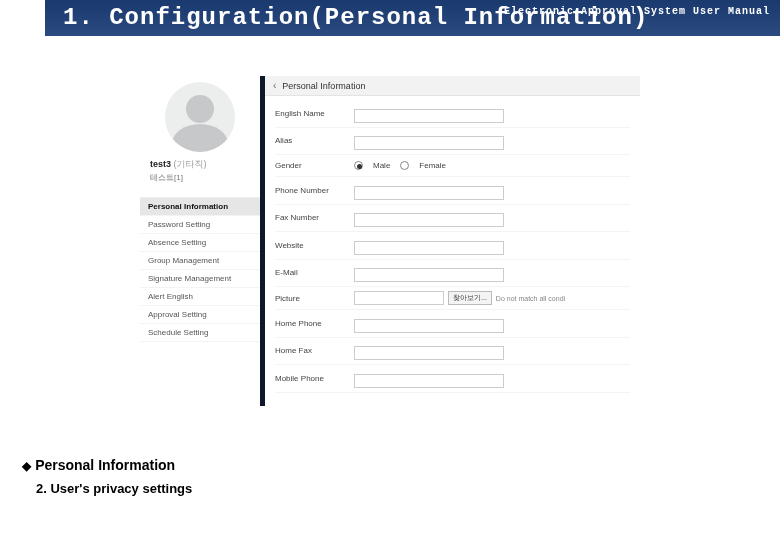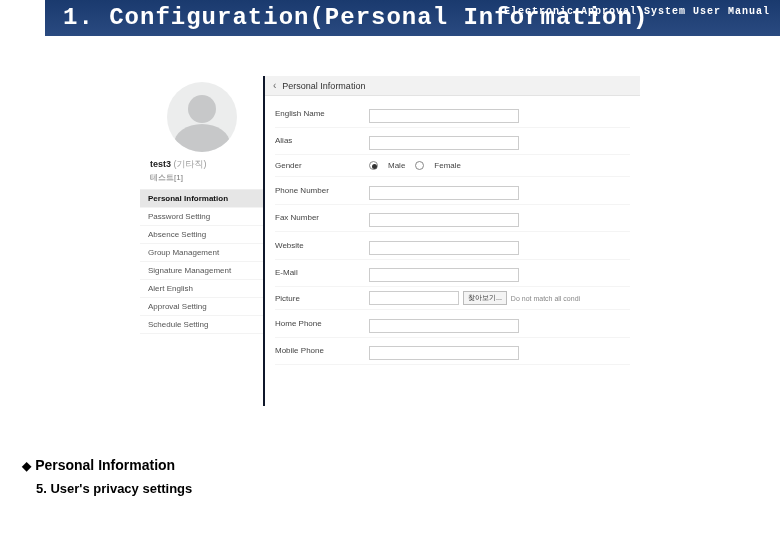--- a/index.html
+++ b/index.html
@@ -44,21 +44,21 @@
     background: #fff;
     overflow: hidden;
   }
   .app-container {
     display: flex;
     height: 100%;
   }
   .left-col {
     width: 125px;
     flex: 0 0 125px;
-    border-right: 2px solid #0f172a;
+    border-right: 5px solid #0f172a;
     background: #fff;
   }
   .avatar-wrap {
     text-align: center;
     padding: 6px 0 4px 0;
   }
   .avatar {
     width: 70px;
     height: 70px;
     border-radius: 50%;
@@ -86,21 +86,21 @@
     top: 42px;
   }
   .user-name-row {
     padding: 2px 6px 1px 10px;
     font-size: 9px;
     color: #333;
   }
   .user-name-row .uname { font-weight: bold; color:#222; }
   .user-name-row .urole { color:#999; }
   .user-sub {
-    padding: 0 6px 6px 10px;
+    padding: 0 6px 14px 10px;
     font-size: 8px;
     color: #777;
   }
   .nav {
     border-top: 1px solid #eee;
   }
   .nav-item {
     font-size: 8px;
     color: #555;
     padding: 4px 8px;
@@ -126,21 +126,21 @@
     align-items: center;
     gap: 6px;
   }
   .panel-header .back { font-size: 10px; color:#666; }
   .form {
     padding: 4px 10px;
   }
   .form-row {
     display: flex;
     align-items: center;
-    gap: 16px;
+    gap: 1px;
     padding: 4px 0;
     border-bottom: 1px solid #f4f4f4;
     min-height: 22px;
   }
   .form-label {
     flex: 0 0 78px;
     font-size: 8px;
     color: #444;
   }
   .form-field {
@@ -303,30 +303,34 @@
             <button class="file-btn">찾아보기...</button>
             <span class="file-hint">Do not match all condi</span>
           </div>
         </div>
 
         <div class="form-row">
           <div class="form-label">Home Phone</div>
           <div class="form-field"><input class="text-input" value="" style=""></div>
         </div>
 
+        <div class="form-row">
+          <div class="form-label">Home Fax</div>
+          <div class="form-field"><input class="text-input" value="" style=""></div>
+        </div>
 
         <div class="form-row">
           <div class="form-label">Mobile Phone</div>
           <div class="form-field"><input class="text-input" value="" style=""></div>
         </div>
 
       </div>
     </div>
   </div>
 </div>
 
 <div class="footer-note">
   <div class="footer-line1">
     <span class="diamond">◆</span>
     <span>Personal Information</span>
   </div>
-  <div class="footer-line2">5. User's privacy settings</div>
+  <div class="footer-line2">2. User's privacy settings</div>
 </div>
 
 </body></html>

